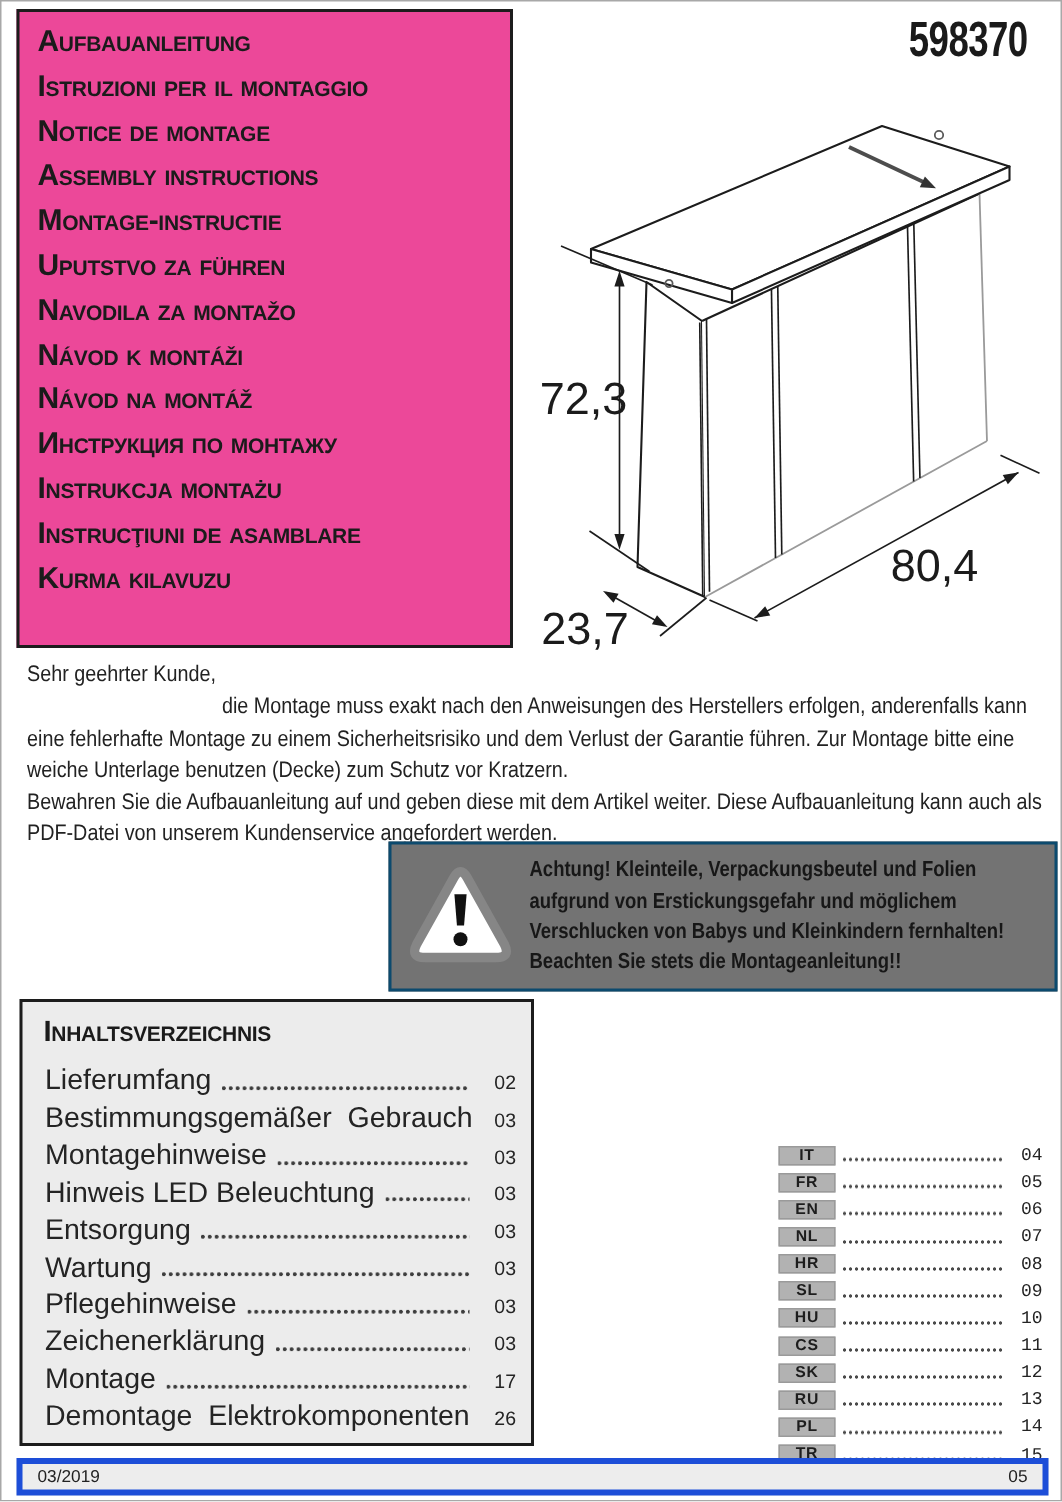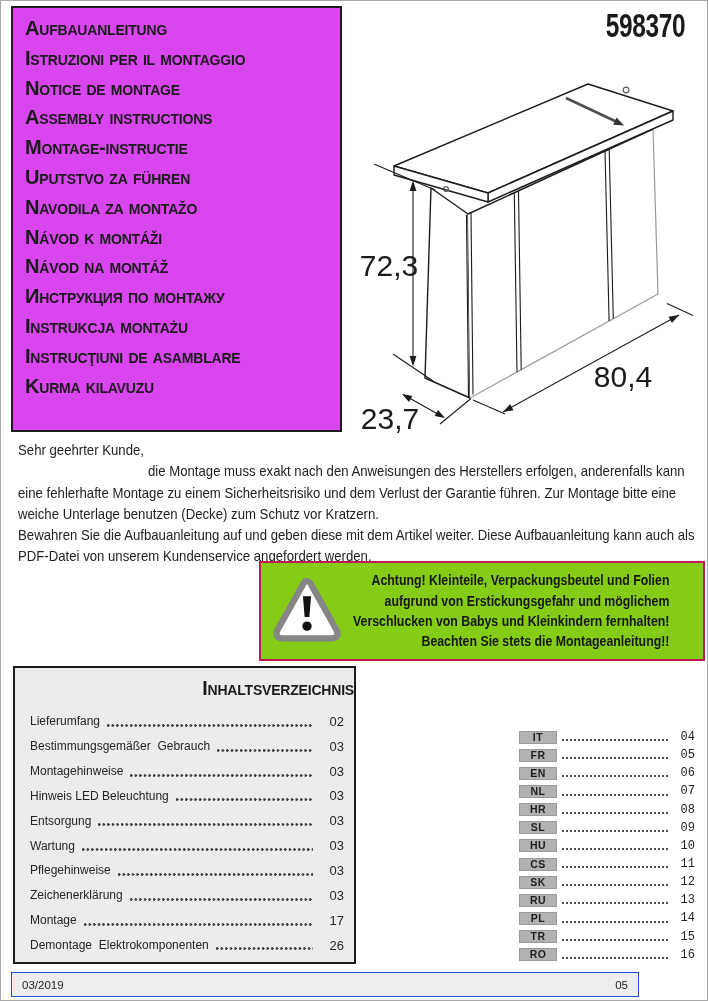--- a/index.html
+++ b/index.html
@@ -7,21 +7,21 @@
   .page {
     position:relative; width:708px; height:1001px;
     background:#fff; overflow:hidden;
     border:1px solid #a8a8a8;
     font-family:"Liberation Sans", sans-serif;
     color:#1d1d1d;
   }
   
   .title-box {
     position:absolute; left:10px; top:5px; width:331px; height:426px;
-    background:#d946ef; border:2px solid #1c1c1c;
+    background:#ec4899; border:2px solid #1c1c1c;
     padding:6px 4px 0 12px;
   }
   .title-line {
     font-weight:bold; font-size:20px; line-height:29.8px;
     font-variant:small-caps; letter-spacing:-0.2px;
     white-space:nowrap; color:#1b1b1b;
   }
   
   .part-number {
     position:absolute; top:6px; right:22px;
@@ -34,66 +34,66 @@
   
   .intro { position:absolute; left:10px; top:438px; width:694px; }
   .intro-inner {
     width:790px; transform:scaleX(0.878); transform-origin:left top;
     font-size:15px; line-height:21.3px; color:#222; padding-left:8px;
   }
   .intro-p1 { text-indent:148px; }
   
   .warning-box {
     position:absolute; left:258px; top:560px; width:446px; height:100px;
-    background:#84cc16; border:2px solid #be185d;
-    display:flex; align-items:center;text-align:right;
+    background:#737373; border:2px solid #0c4a6e;
+    display:flex; align-items:center;
   }
   .warning-icon-wrap { width:92px; flex:0 0 92px; display:flex; justify-content:center; align-items:center; }
   .warning-text {
     width:412px; transform:scaleX(0.85); transform-origin:left center;
     font-weight:bold; font-size:14.5px; line-height:20.4px; color:#171717;
   }
   .warning-line { white-space:nowrap; }
   
   .toc-box {
     position:absolute; left:12px; top:665px; width:343px; height:298px;
     background:#ececec; border:2px solid #1c1c1c;
   }
   .toc-heading {
     margin:9px 0 0 14px; font-weight:bold; font-size:19.5px;
-    font-variant:small-caps; letter-spacing:-0.2px; color:#1b1b1b;text-align:right;
+    font-variant:small-caps; letter-spacing:-0.2px; color:#1b1b1b;
   }
   .toc-list { margin-top:9px; padding:0 10px 0 15px; }
   .toc-row { display:flex; align-items:center; height:24.85px; }
-  .toc-label { font-size:12px; color:#242424; white-space:pre; }
+  .toc-label { font-size:19px; color:#242424; white-space:pre; }
   .toc-page { width:26px; text-align:right; font-size:13px; color:#242424; }
   .leader {
     flex:1; height:5px; align-self:flex-end; margin:0 5px 6px 7px;
     background-image:radial-gradient(circle at 1.2px 2.5px, #3d3d3d 1.1px, transparent 1.5px);
     background-size:4.6px 5px; background-repeat:repeat-x;
   }
   
-  .lang-list { position:absolute; left:518px; top:727px; width:176px; }
+  .lang-list { position:absolute; left:518px; top:760px; width:176px; }
   .lang-row { display:flex; align-items:center; height:18.15px; }
   .lang-badge {
     width:38px; flex:0 0 38px; height:13px; background:#b2b2b2;
     border:1px solid #9a9a9a;
     font-weight:bold; font-size:10.5px; line-height:11px; letter-spacing:0.5px;
     text-align:center; color:#1d1d1d;
   }
   .lang-leader {
     flex:1; height:4px; align-self:flex-end; margin:0 4px 4px 5px;
     background-image:radial-gradient(circle at 1px 2px, #4a4a4a 0.9px, transparent 1.3px);
     background-size:4px 4px; background-repeat:repeat-x;
   }
   .lang-page { width:22px; text-align:right; font-size:12px; color:#242424;font-family:Liberation Mono, monospace; }
   
   .footer {
-    position:absolute; left:10px; top:971px; width:628px; height:25px;
-    background:#ededed; border:1px solid #1d4ed8;
+    position:absolute; left:10px; top:971px; width:688px; height:25px;
+    background:#ededed; border:4px solid #1d4ed8;
     display:flex; justify-content:space-between; align-items:center;
     padding:0 10px; font-size:11.5px; color:#222;
   }
 </style>
 </head>
 <body>
 
 <div class="page">
 
   <div class="title-box">

